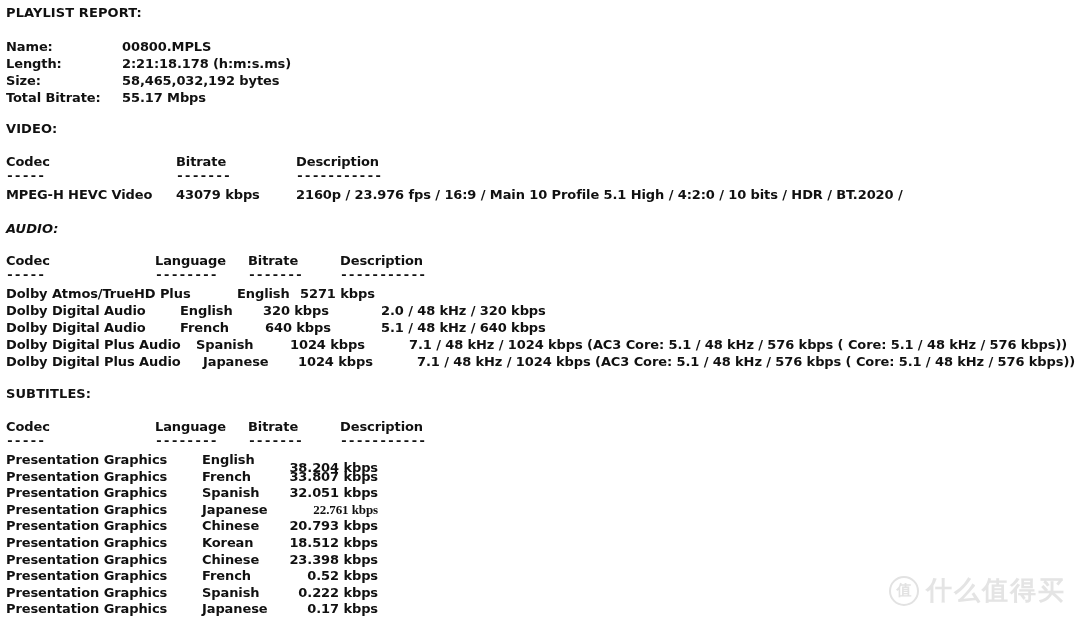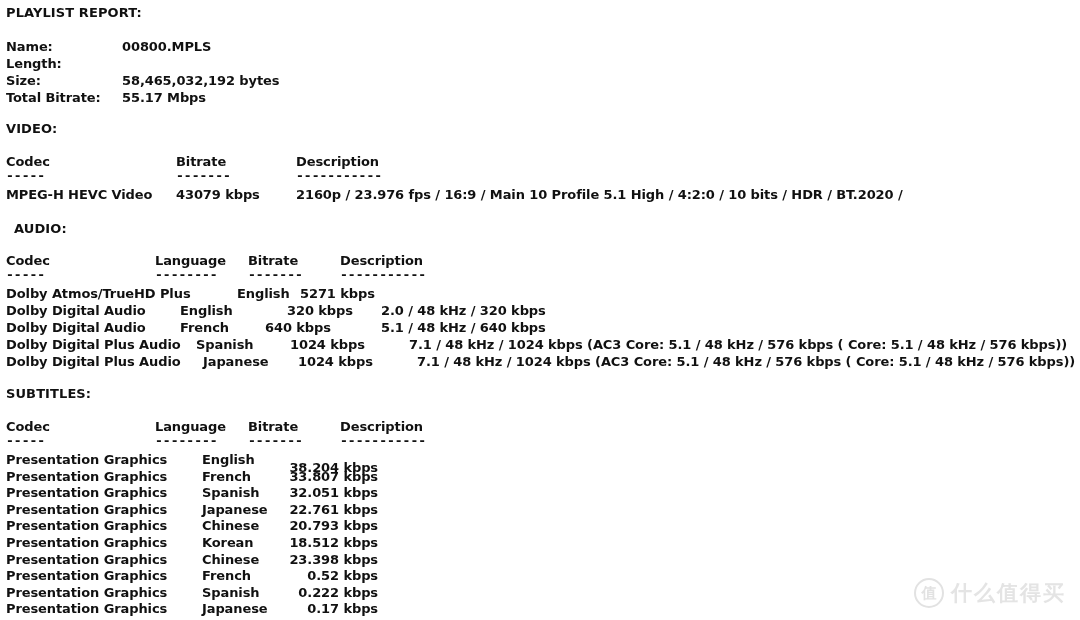--- a/index.html
+++ b/index.html
@@ -107,40 +107,41 @@
     font-size: 15px;
     font-weight: bold;
     display: flex;
     align-items: center;
     justify-content: center;
     font-family: "DejaVu Sans", sans-serif;
     line-height: 1;
   }
   #watermark .wm-text {
     color: #e4e4e4;
-    font-size: 21px;
+    font-size: 26px;
     font-weight: bold;
     letter-spacing: 2px;
     font-family: "DejaVu Sans", sans-serif;
   }
 </style>
 </head>
 <body>
 
 <div id="report">
 
   <div class="line section-title" style="top:5px;left:6px;">PLAYLIST REPORT:</div>
 
   <div id="info-block">
       <div class="row" style="top: 39px;">
         <span class="col ib-label">Name:</span>
         <span class="col ib-value">00800.MPLS</span>
       </div>
       <div class="row" style="top: 56px;">
         <span class="col ib-label">Length:</span>
+        <span class="col ib-value">2:21:18.178 (h:m:s.ms)</span>
       </div>
       <div class="row" style="top: 73px;">
         <span class="col ib-label">Size:</span>
         <span class="col ib-value">58,465,032,192 bytes</span>
       </div>
       <div class="row" style="top: 90px;">
         <span class="col ib-label">Total Bitrate:</span>
         <span class="col ib-value">55.17 Mbps</span>
       </div>
     </div>
@@ -160,21 +161,21 @@
   </div>
 
   <div id="video-rows">
       <div class="row" style="top: 187px;">
         <span class="col v-codec">MPEG-H HEVC Video</span>
         <span class="col v-br">43079 kbps</span>
         <span class="col v-desc">2160p / 23.976 fps / 16:9 / Main 10 Profile 5.1 High / 4:2:0 / 10 bits / HDR / BT.2020 /</span>
       </div>
     </div>
 
-  <div class="line section-title" style="top:221px;left:14px;">AUDIO:</div>
+  <div class="line section-title" style="top:221px;left:6px;font-style:italic;">AUDIO:</div>
 
   <div class="row" style="top:253px;">
     <span class="col a-codec">Codec</span>
     <span class="col a-lang">Language</span>
     <span class="col a-br">Bitrate</span>
     <span class="col a-desc">Description</span>
   </div>
 
   <div class="row" style="top:267px;">
     <span class="dashline a-codec">-----</span>
@@ -185,21 +186,21 @@
 
   <div id="audio-rows">
       <div class="row" style="top: 286px;">
         <span class="col a-codec">Dolby Atmos/TrueHD Plus</span>
         <span class="col" style="left: 237px;">English</span>
         <span class="col" style="left: 300px;">5271 kbps</span>
       </div>
       <div class="row" style="top: 303px;">
         <span class="col a-codec">Dolby Digital Audio</span>
         <span class="col" style="left: 180px;">English</span>
-        <span class="col" style="left: 263px; margin-left: 24px;">320 kbps</span>
+        <span class="col" style="left: 263px;">320 kbps</span>
         <span class="col" style="left: 381px;">2.0 / 48 kHz / 320 kbps</span>
       </div>
       <div class="row" style="top: 320px;">
         <span class="col a-codec">Dolby Digital Audio</span>
         <span class="col" style="left: 180px;">French</span>
         <span class="col" style="left: 265px;">640 kbps</span>
         <span class="col" style="left: 381px;">5.1 / 48 kHz / 640 kbps</span>
       </div>
       <div class="row" style="top: 337px;">
         <span class="col a-codec">Dolby Digital Plus Audio</span>
@@ -243,21 +244,21 @@
         <span class="col ralign" style="left: 276px; width: 102px;">33.807 kbps</span>
       </div>
       <div class="row" style="top: 485px;">
         <span class="col a-codec">Presentation Graphics</span>
         <span class="col" style="left: 202px;">Spanish</span>
         <span class="col ralign" style="left: 276px; width: 102px;">32.051 kbps</span>
       </div>
       <div class="row" style="top: 502px;">
         <span class="col a-codec">Presentation Graphics</span>
         <span class="col" style="left: 202px;">Japanese</span>
-        <span class="col ralign" style="left: 276px; width: 102px;">22.761 kbps</span>
+        <span class="col ralign" style="left: 276px; width: 102px; font-family: Liberation Serif, serif;">22.761 kbps</span>
       </div>
       <div class="row" style="top: 518px;">
         <span class="col a-codec">Presentation Graphics</span>
         <span class="col" style="left: 202px;">Chinese</span>
         <span class="col ralign" style="left: 276px; width: 102px;">20.793 kbps</span>
       </div>
       <div class="row" style="top: 535px;">
         <span class="col a-codec">Presentation Graphics</span>
         <span class="col" style="left: 202px;">Korean</span>
         <span class="col ralign" style="left: 276px; width: 102px;">18.512 kbps</span>

